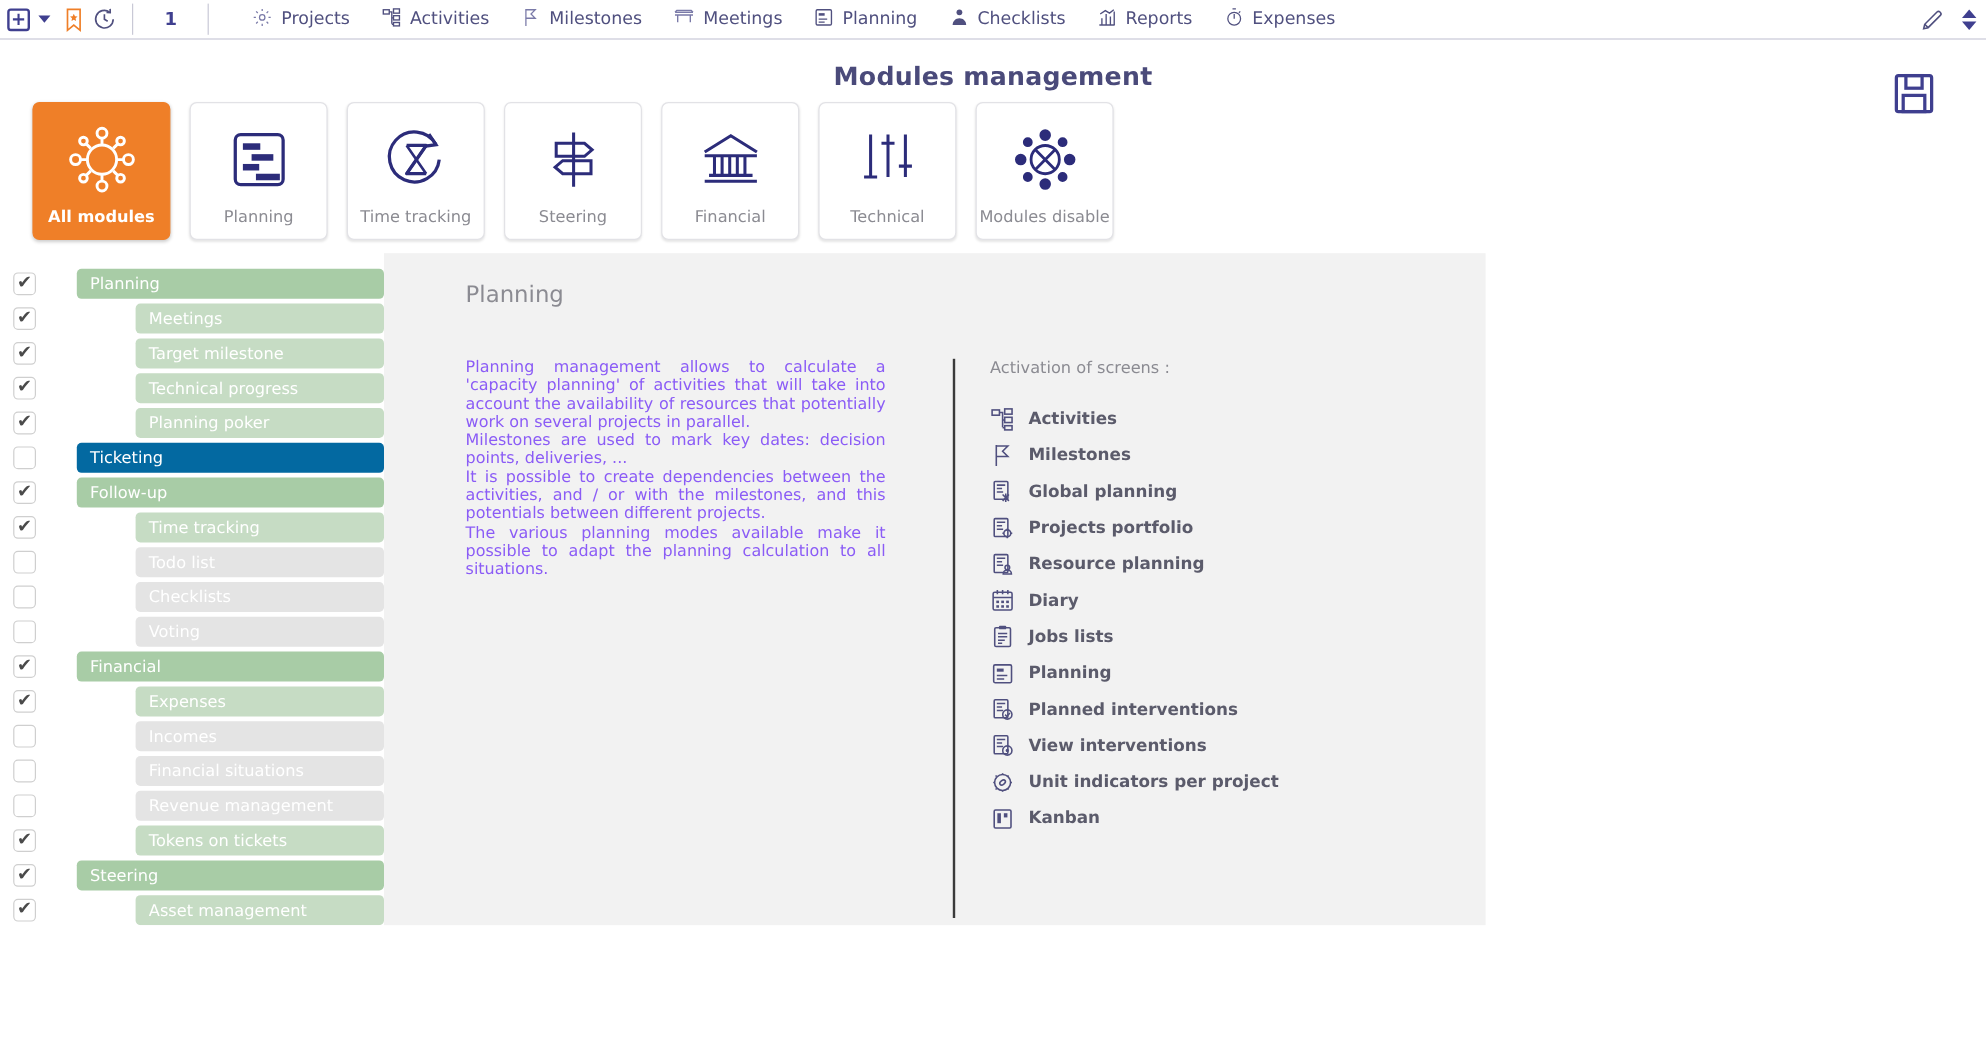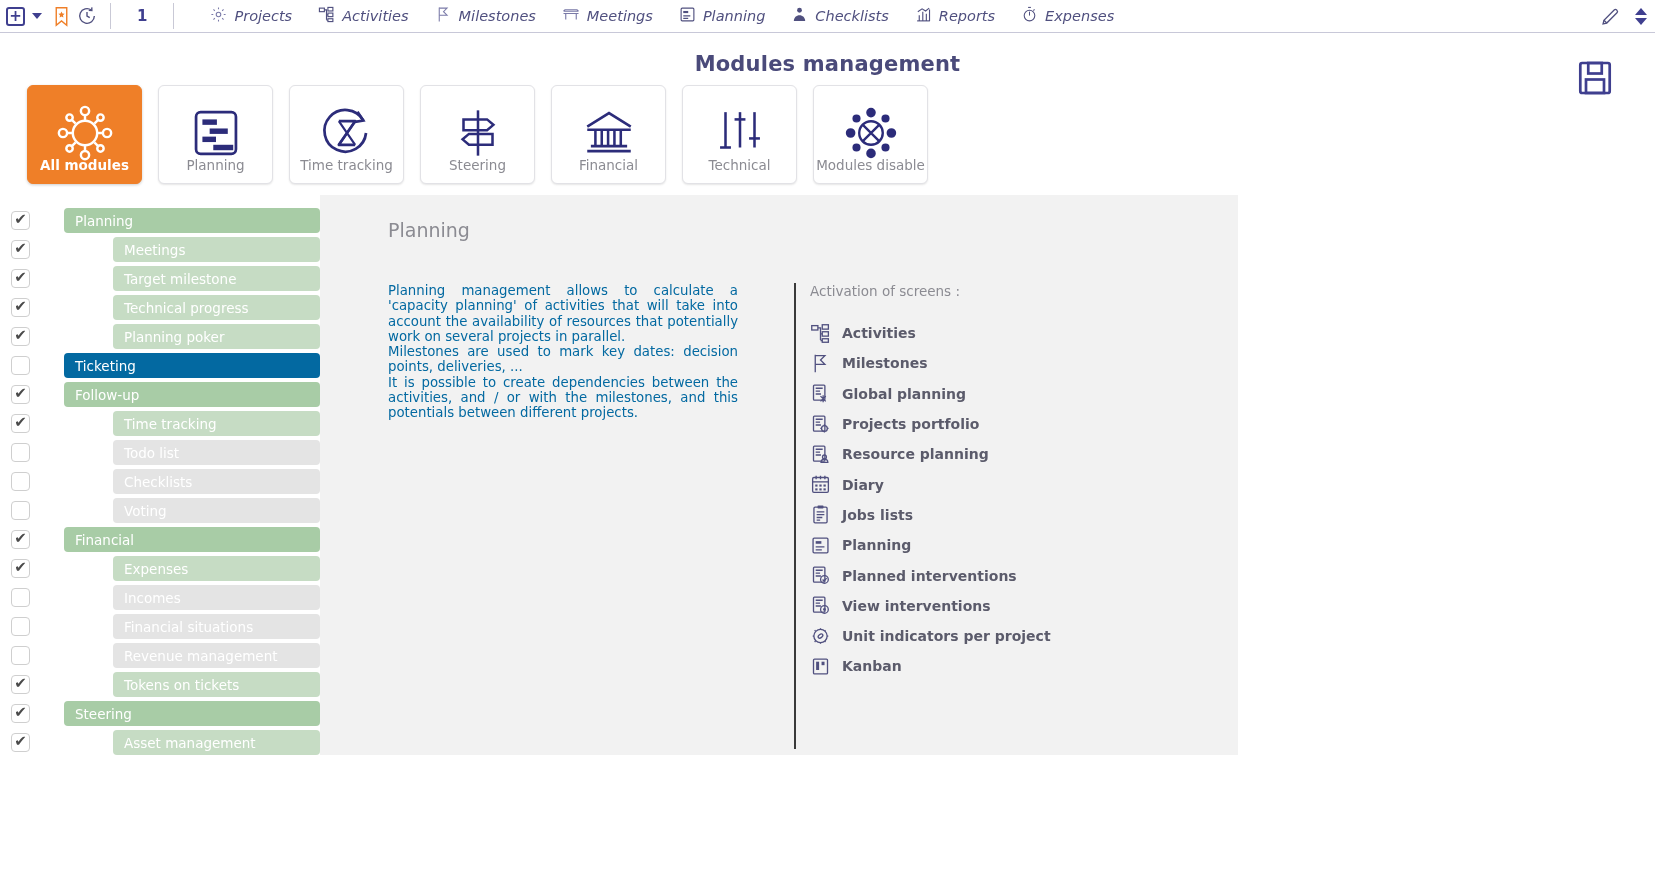--- a/index.html
+++ b/index.html
@@ -42,21 +42,21 @@
     border-left: 5px solid transparent;
     border-right: 5px solid transparent;
     border-top: 6px solid #3f3f8f;
     margin-left: 3px; margin-right: 5px;
     cursor: pointer;
   }
   .count-badge {
     font-weight: bold; color: #3f3f8f; font-size: 15px;
     padding: 0 14px;
   }
-  .nav-items { display: flex; align-items: center; gap: 26px; margin-left: 24px; font-style: italic; }
+  .nav-items { display: flex; align-items: center; gap: 26px; margin-left: 24px; }
   .nav-item {
     display: flex; align-items: center; gap: 7px;
     color: #50507f; font-size: 14.5px; cursor: pointer;
     white-space: nowrap;
   }
   .tn-right {
     position: absolute; right: 8px; top: 0; height: 33px;
     display: flex; align-items: center; gap: 14px;
   }
   .spin-arrows { display: flex; flex-direction: column; gap: 3px; cursor: pointer; }
@@ -83,21 +83,21 @@
   }
 
   
   #cards {
     display: flex;
     gap: 16px;
     padding: 0 0 0 27px;
     margin-top: 9px;
   }
   .card {
-    width: 115px; height: 99px;
+    width: 115px; height: 115px;
     background: #fff;
     border: 1px solid #e2e2e6;
     border-radius: 6px;
     box-shadow: 0 1px 2px rgba(0,0,0,.10);
     display: flex; flex-direction: column;
     align-items: center; justify-content: flex-start;
     cursor: pointer;
     position: relative;
     padding-top: 14px;
   }
@@ -181,30 +181,30 @@
     margin: 0 0 0 68px;
   }
   #content-cols {
     display: flex;
     margin-top: 42px;
   }
   #desc-col {
     width: 350px;
     margin-left: 68px;
     font-size: 13.3px;
-    color: #0369a1;
+    color: #8b5cf6;
     line-height: 15.3px;
     text-align: justify;
     text-justify: inter-word;
   }
   #desc-col p { margin: 0; }
   #screens-col {
     margin-left: 56px;
     border-left: 2px solid #3a3a3a;
-    padding-left: 14px;
+    padding-left: 29px;
     height: 466px;
   }
   #screens-heading {
     font-size: 13.5px; color: #8b8b92; margin-bottom: 19px;
   }
   .screen-row {
     display: flex; align-items: center;
     gap: 11px;
     height: 30.3px;
     cursor: pointer;
@@ -565,20 +565,21 @@
     </div>
 
   <div id="content">
     <div id="content-title">Planning</div>
 
     <div id="content-cols">
       <div id="desc-col">
           <p>Planning management allows to calculate a 'capacity planning' of activities that will take into account the availability of resources that potentially work on several projects in parallel.</p>
           <p>Milestones are used to mark key dates: decision points, deliveries, ...</p>
           <p>It is possible to create dependencies between the activities, and / or with the milestones, and this potentials between different projects.</p>
+          <p>The various planning modes available make it possible to adapt the planning calculation to all situations.</p>
         </div>
 
       <div id="screens-col">
         <div id="screens-heading">Activation of screens :</div>
         <div id="screens-list">
             <div class="screen-row">
               <span class="s-ico">
                 <svg width="21" height="21" viewBox="0 0 24 24" fill="none" stroke="#50507f" stroke-width="1.5">
                   <rect x="2" y="3" width="7" height="5"></rect>
                   <rect x="14" y="2" width="7" height="5"></rect>

